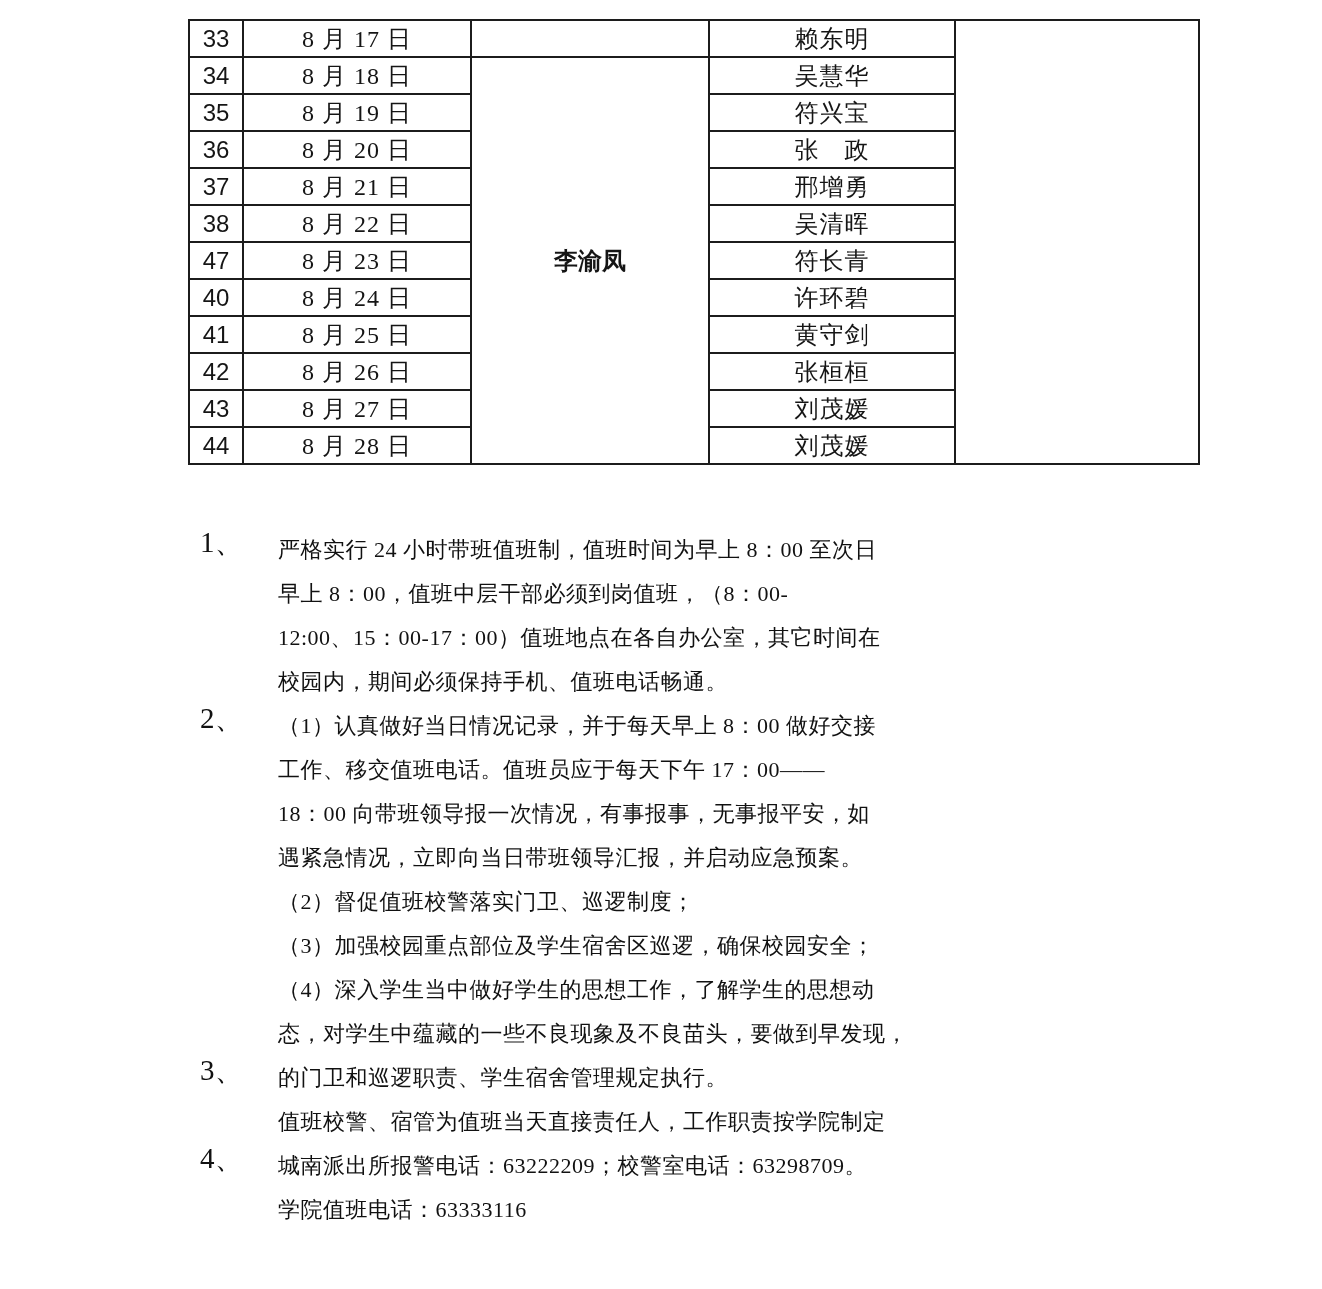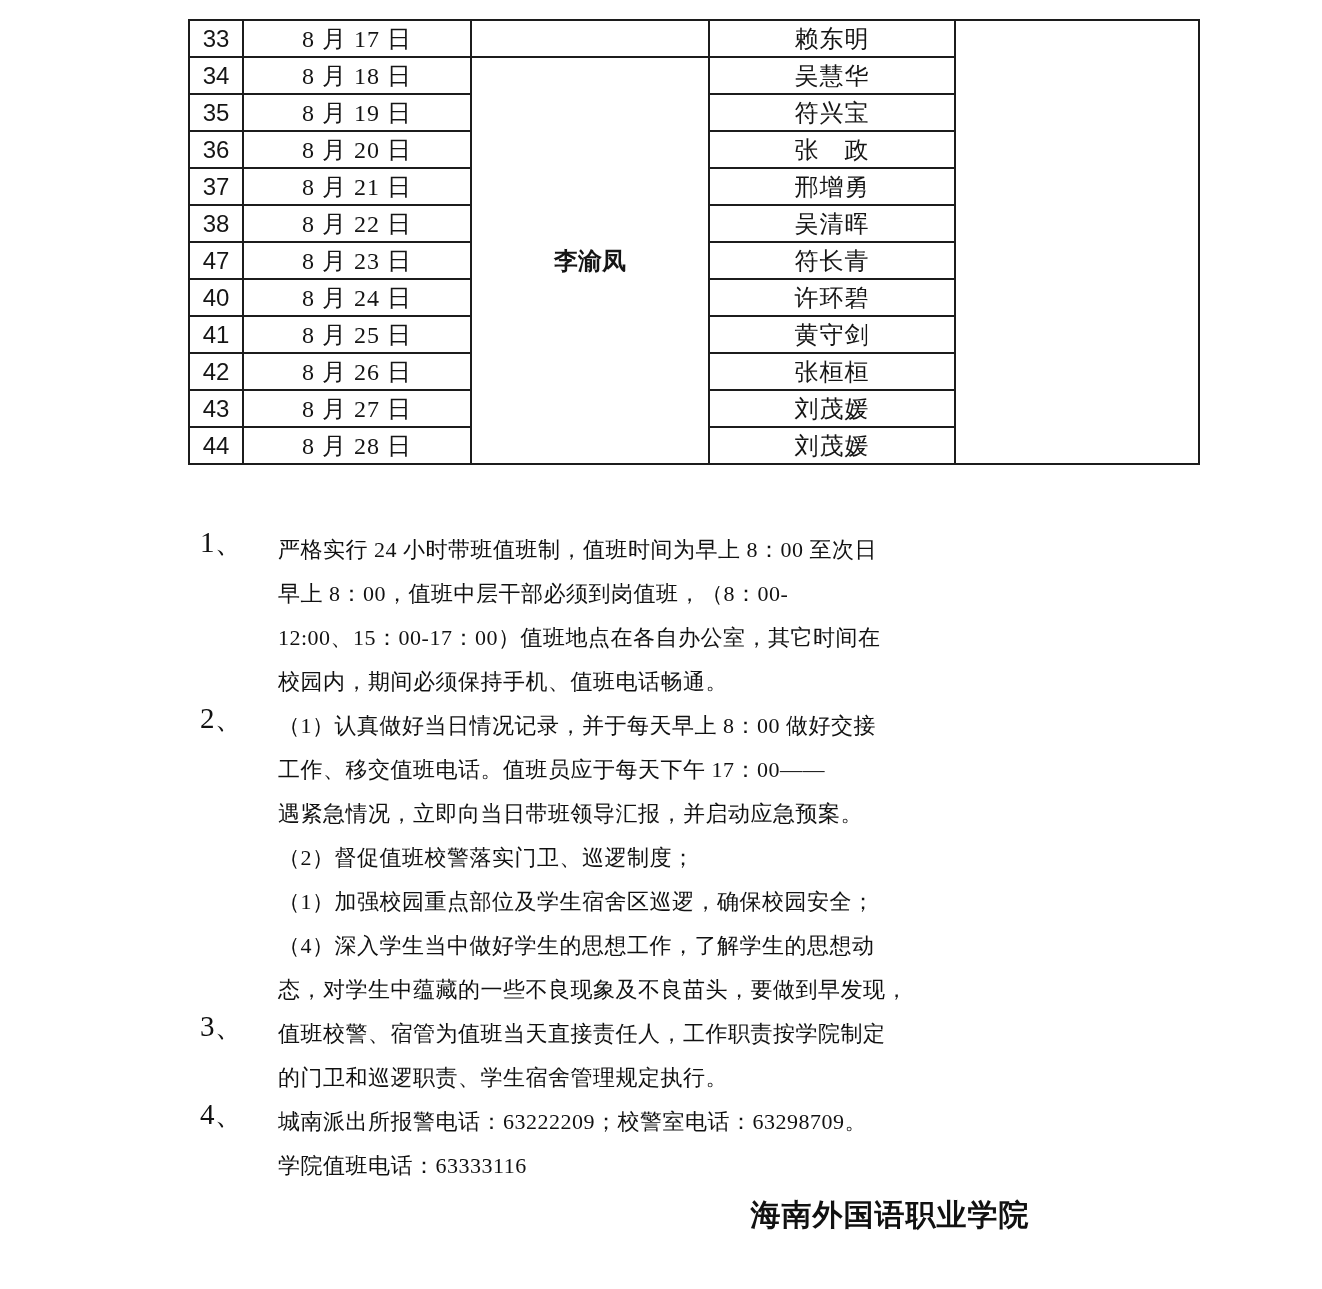--- a/index.html
+++ b/index.html
@@ -143,43 +143,43 @@
         <div class="note-line">12:00、15：00-17：00）值班地点在各自办公室，其它时间在</div>
         <div class="note-line">校园内，期间必须保持手机、值班电话畅通。</div>
       </div>
     </div>
 
     <div class="note-item">
       <div class="note-num">2、</div>
       <div class="note-lines">
         <div class="note-line">（1）认真做好当日情况记录，并于每天早上 8：00 做好交接</div>
         <div class="note-line">工作、移交值班电话。值班员应于每天下午 17：00——</div>
+        <div class="note-line">18：00 向带班领导报一次情况，有事报事，无事报平安，如</div>
         <div class="note-line">遇紧急情况，立即向当日带班领导汇报，并启动应急预案。</div>
         <div class="note-line">（2）督促值班校警落实门卫、巡逻制度；</div>
-        <div class="note-line">（1）加强校园重点部位及学生宿舍区巡逻，确保校园安全；</div>
+        <div class="note-line">（3）加强校园重点部位及学生宿舍区巡逻，确保校园安全；</div>
         <div class="note-line">（4）深入学生当中做好学生的思想工作，了解学生的思想动</div>
         <div class="note-line">态，对学生中蕴藏的一些不良现象及不良苗头，要做到早发现，</div>
       </div>
     </div>
 
     <div class="note-item">
       <div class="note-num">3、</div>
       <div class="note-lines">
+        <div class="note-line">的门卫和巡逻职责、学生宿舍管理规定执行。</div>
         <div class="note-line">值班校警、宿管为值班当天直接责任人，工作职责按学院制定</div>
-        <div class="note-line">的门卫和巡逻职责、学生宿舍管理规定执行。</div>
       </div>
     </div>
 
     <div class="note-item">
       <div class="note-num">4、</div>
       <div class="note-lines">
         <div class="note-line">城南派出所报警电话：63222209；校警室电话：63298709。</div>
         <div class="note-line">学院值班电话：63333116</div>
       </div>
     </div>
 
   </div>
 
   <div class="signature">
-    <div>海南外国语职业学院</div>
   </div>
 
 </div>
 
 </body></html>

